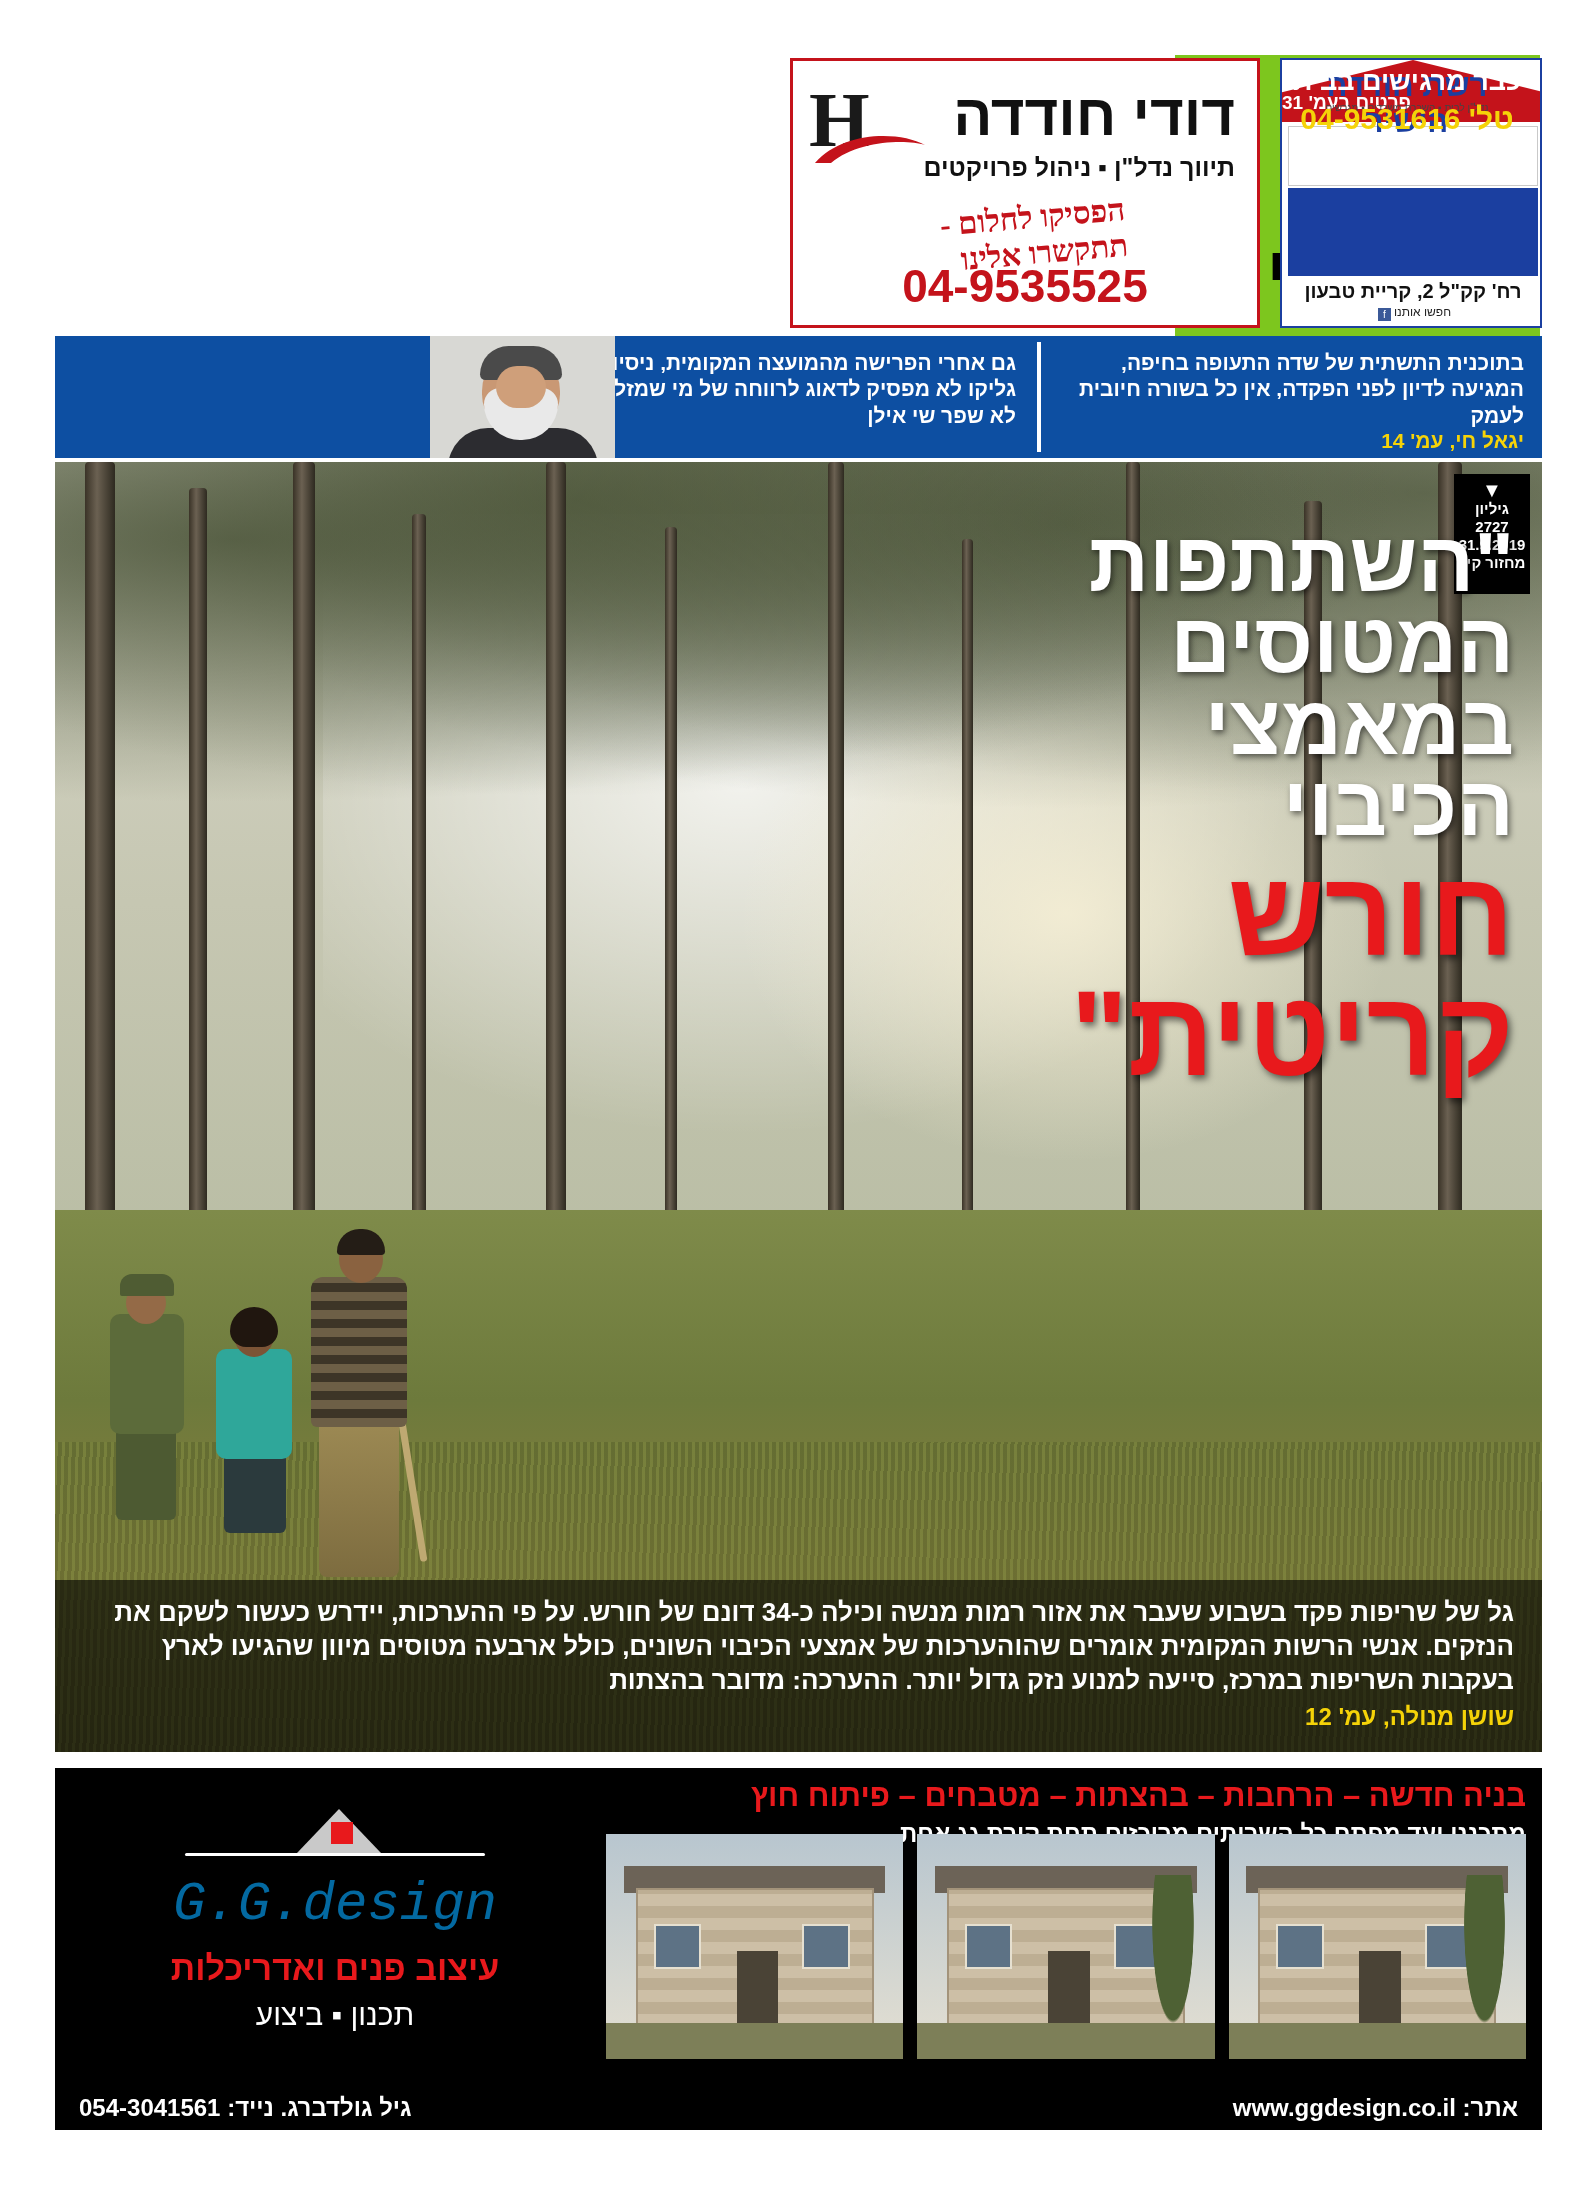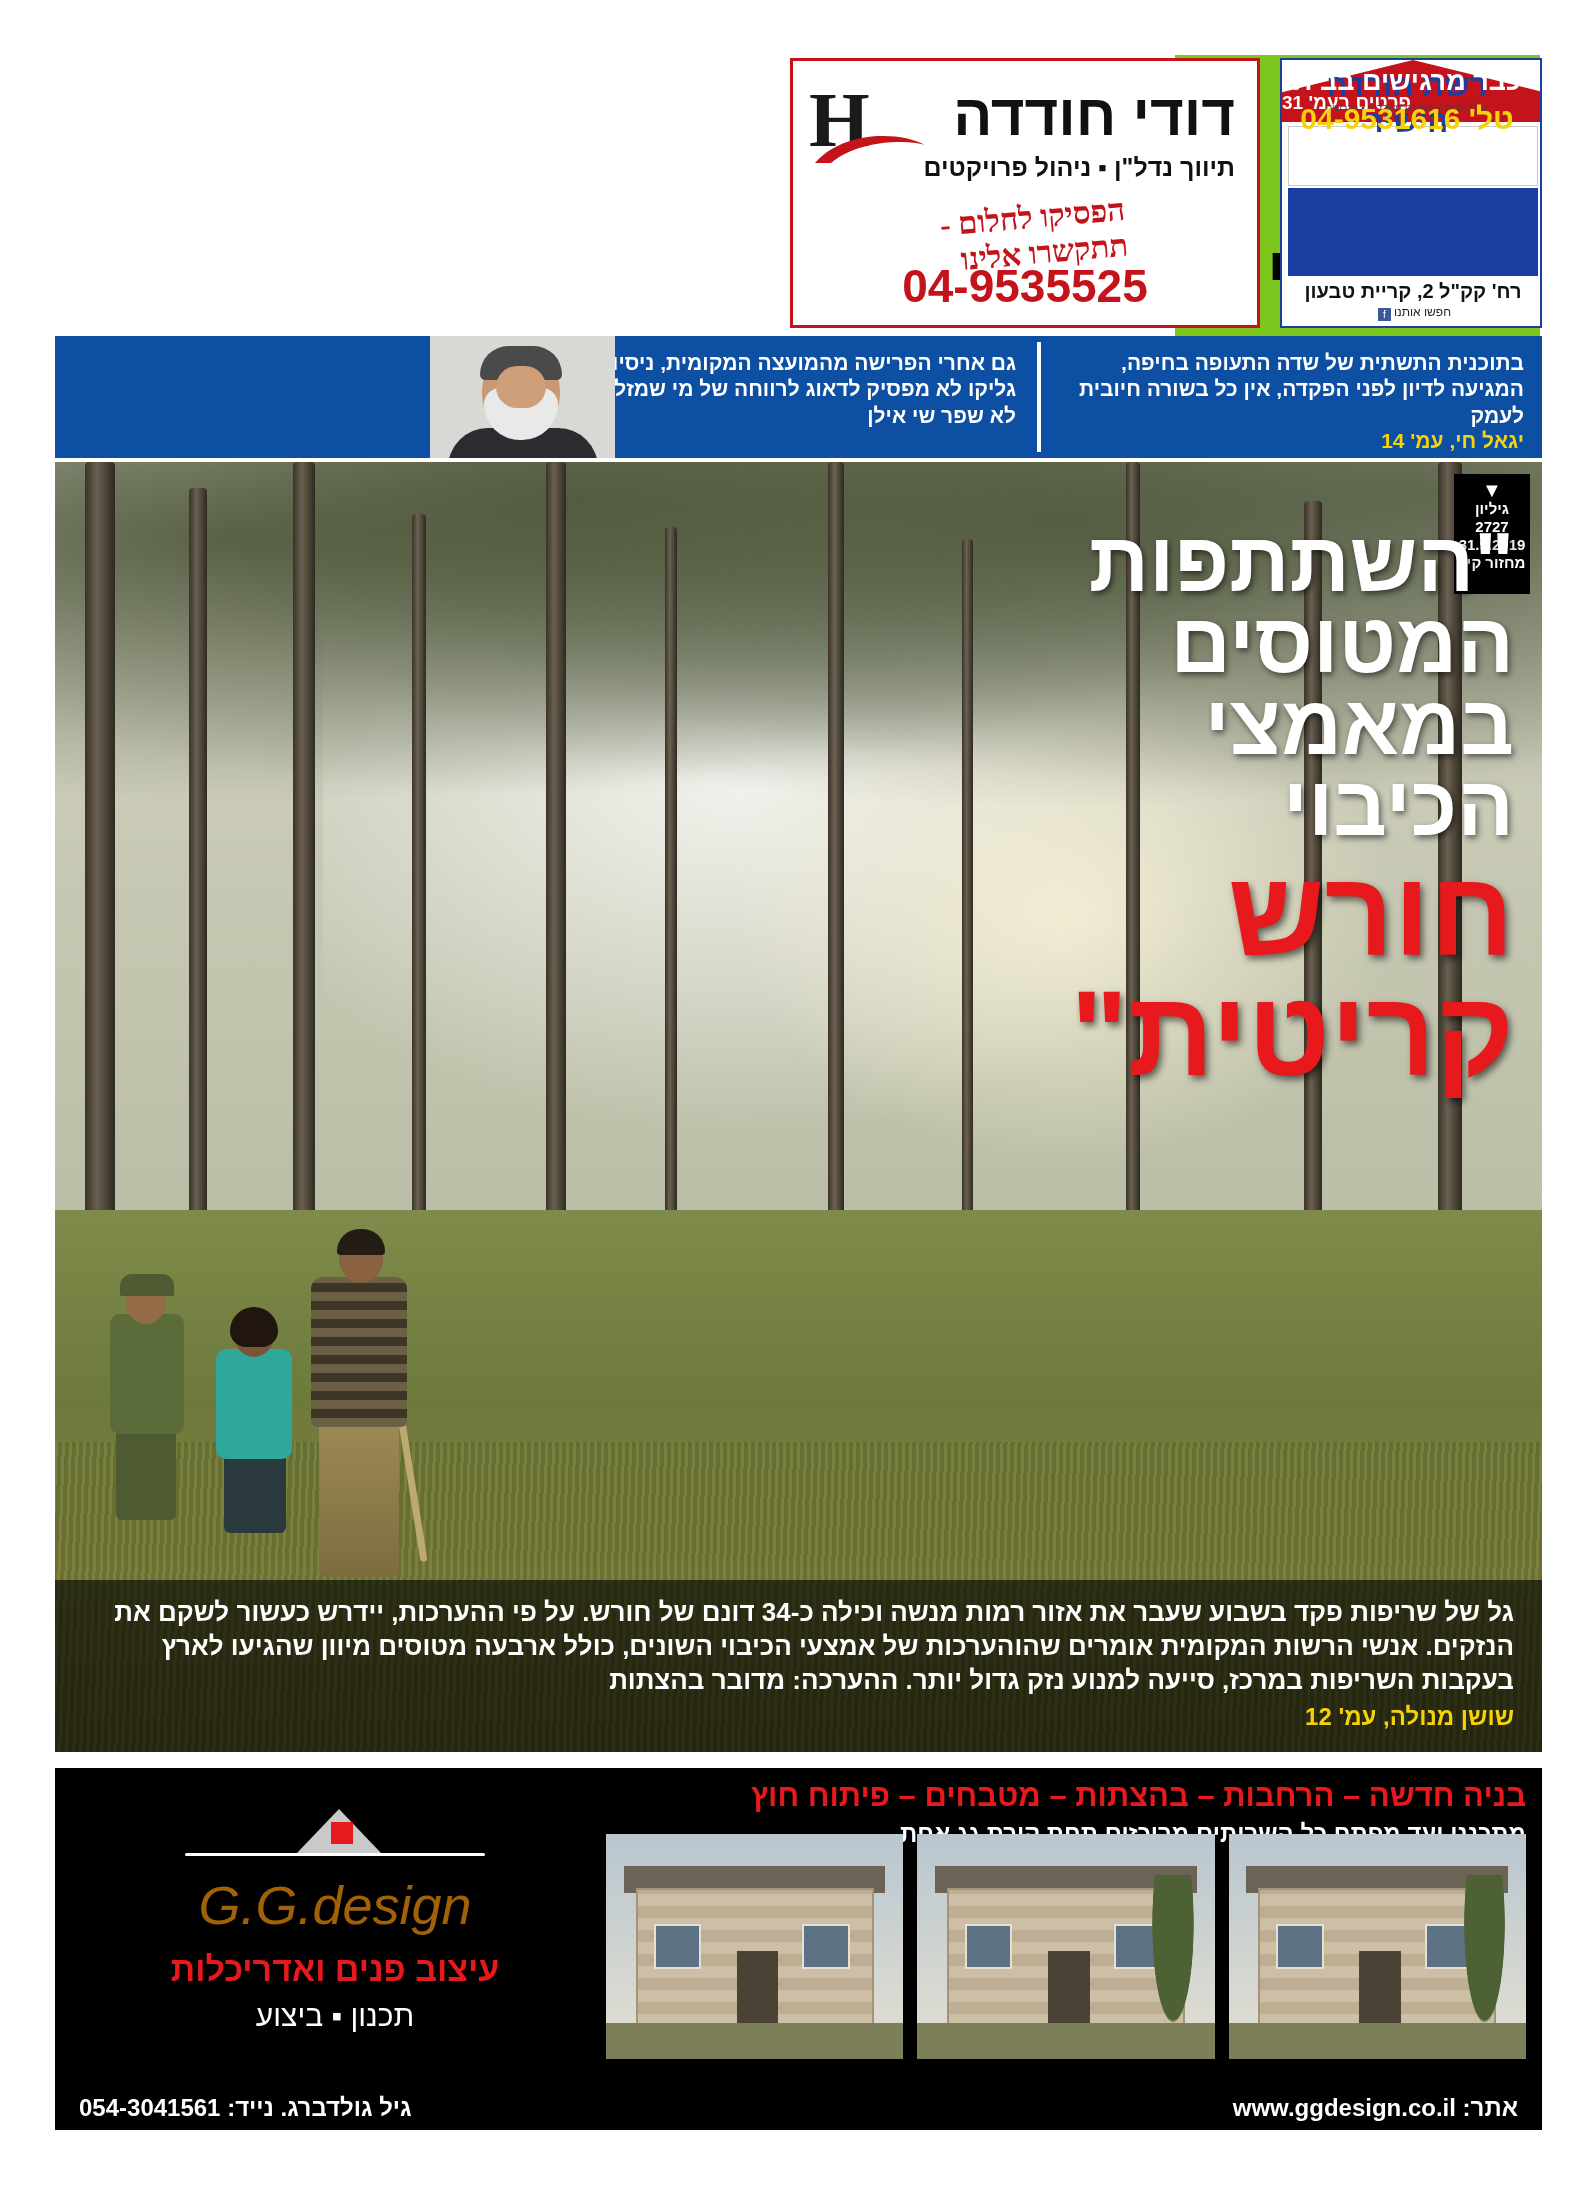--- a/index.html
+++ b/index.html
@@ -398,22 +398,22 @@
   .gg-mark .tri {
     position: absolute; left: 112px; bottom: 9px; width: 0; height: 0;
     border-left: 42px solid transparent; border-right: 42px solid transparent;
     border-bottom: 44px solid #c9c9c9;
   }
   .gg-mark .sq {
     position: absolute; left: 146px; bottom: 18px; width: 22px; height: 22px;
     background: #e8191c;
   }
   .gg-name {
-    margin-top: 12px; color: #a16207; font-size: 54px;
-    font-family: Liberation Sans, sans-serif; font-style: italic;
+    margin-top: 12px; color: #0369a1; font-size: 54px;
+    font-family: Liberation Mono, monospace; font-style: italic;
   }
   .gg-role {
     margin-top: 14px; color: #e8191c; font-size: 34px; font-weight: bold;
   }
   .gg-role2 {
     margin-top: 10px; color: #fff; font-size: 30px; font-weight: normal;
   }
   .gg-footer {
     position: absolute; left: 0; bottom: 8px; width: 1487px;
     padding: 0 24px; display: flex; justify-content: space-between;

